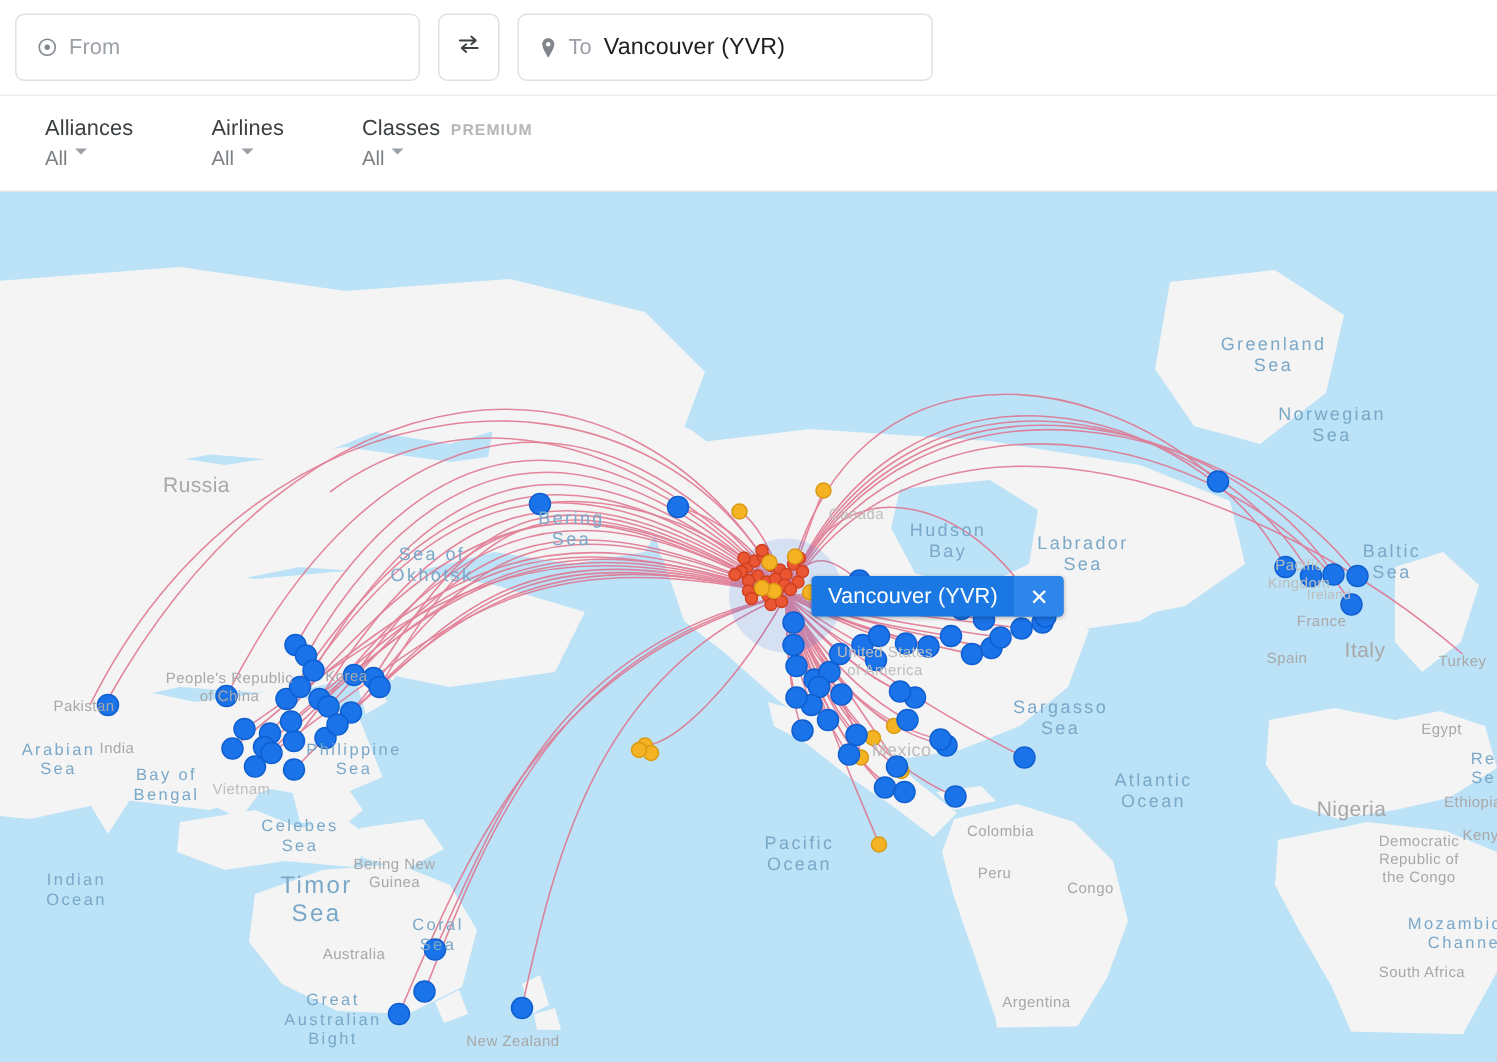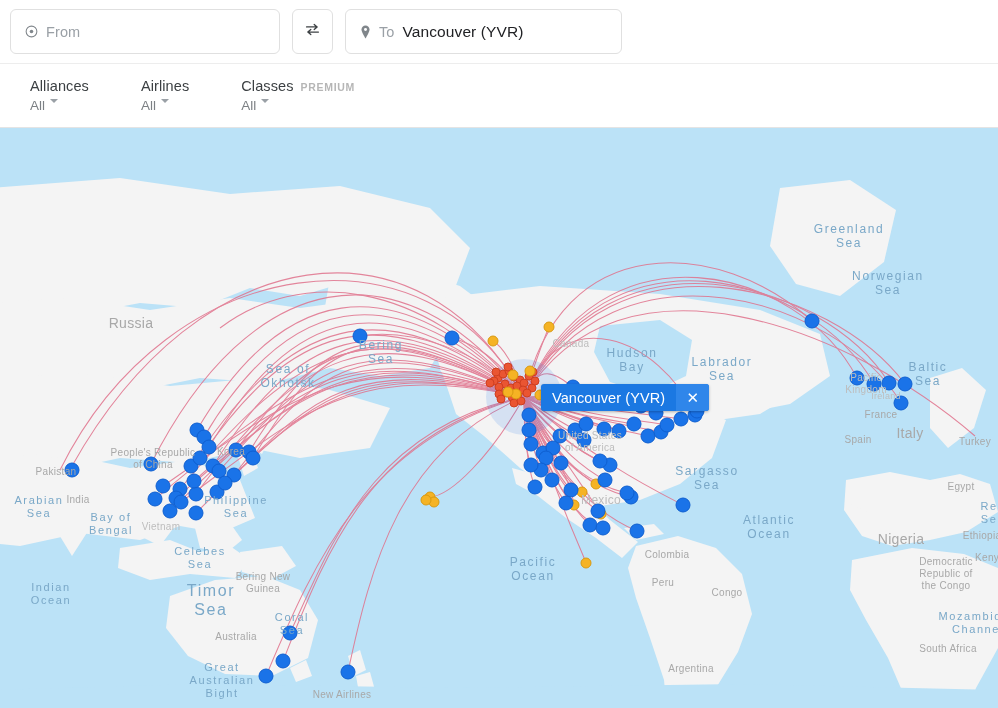--- a/index.html
+++ b/index.html
@@ -535,21 +535,21 @@
         <div class="lbl water" style="left: 111px; top: 383px; font-size: 11px;"><div>Bay of</div><div>Bengal</div></div>
         <div class="lbl land2" style="left: 161px; top: 393px; font-size: 10px;"><div>Vietnam</div></div>
         <div class="lbl water" style="left: 236px; top: 366px; font-size: 11px;"><div>Philippine</div><div>Sea</div></div>
         <div class="lbl water" style="left: 200px; top: 417px; font-size: 11px;"><div>Celebes</div><div>Sea</div></div>
         <div class="lbl water" style="left: 211px; top: 454px; font-size: 16px;"><div>Timor</div><div>Sea</div></div>
         <div class="lbl land" style="left: 263px; top: 443px; font-size: 10px;"><div>Bering New</div><div>Guinea</div></div>
         <div class="lbl water" style="left: 51px; top: 453px; font-size: 11px;"><div>Indian</div><div>Ocean</div></div>
         <div class="lbl water" style="left: 292px; top: 483px; font-size: 11px;"><div>Coral</div><div>Sea</div></div>
         <div class="lbl land" style="left: 236px; top: 503px; font-size: 10px;"><div>Australia</div></div>
         <div class="lbl water" style="left: 222px; top: 533px; font-size: 11px;"><div>Great</div><div>Australian</div><div>Bight</div></div>
-        <div class="lbl land" style="left: 342px; top: 561px; font-size: 10px;"><div>New Airlines</div></div>
+        <div class="lbl land" style="left: 342px; top: 561px; font-size: 10px;"><div>New Zealand</div></div>
         <div class="lbl land2" style="left: 571px; top: 210px; font-size: 10px;"><div>Canada</div></div>
         <div class="lbl water" style="left: 632px; top: 218px; font-size: 12px;"><div>Hudson</div><div>Bay</div></div>
         <div class="lbl water" style="left: 722px; top: 227px; font-size: 12px;"><div>Labrador</div><div>Sea</div></div>
         <div class="lbl land2" style="left: 590px; top: 302px; font-size: 10px;"><div>United States</div><div>of America</div></div>
         <div class="lbl water" style="left: 707px; top: 336px; font-size: 12px;"><div>Sargasso</div><div>Sea</div></div>
         <div class="lbl water" style="left: 769px; top: 385px; font-size: 12px;"><div>Atlantic</div><div>Ocean</div></div>
         <div class="lbl land2" style="left: 601px; top: 365px; font-size: 12px;"><div>Mexico</div></div>
         <div class="lbl water" style="left: 533px; top: 427px; font-size: 12px;"><div>Pacific</div><div>Ocean</div></div>
         <div class="lbl land" style="left: 667px; top: 421px; font-size: 10px;"><div>Colombia</div></div>
         <div class="lbl land" style="left: 663px; top: 449px; font-size: 10px;"><div>Peru</div></div>

